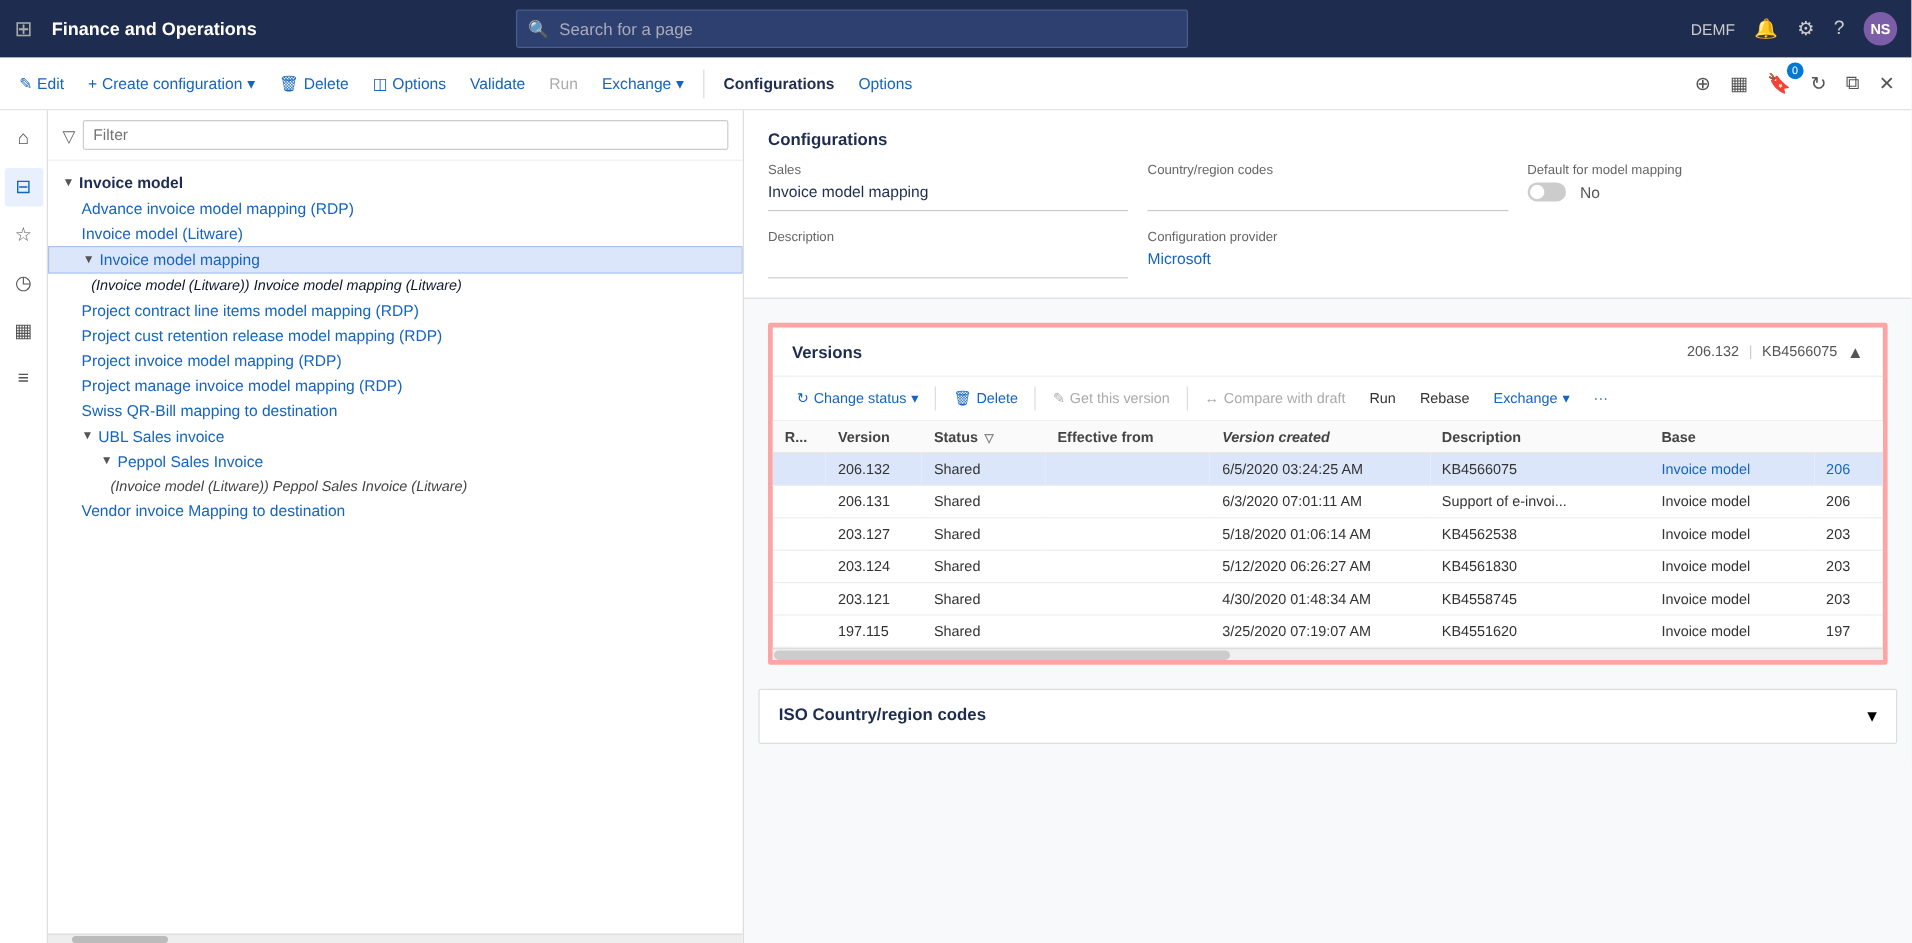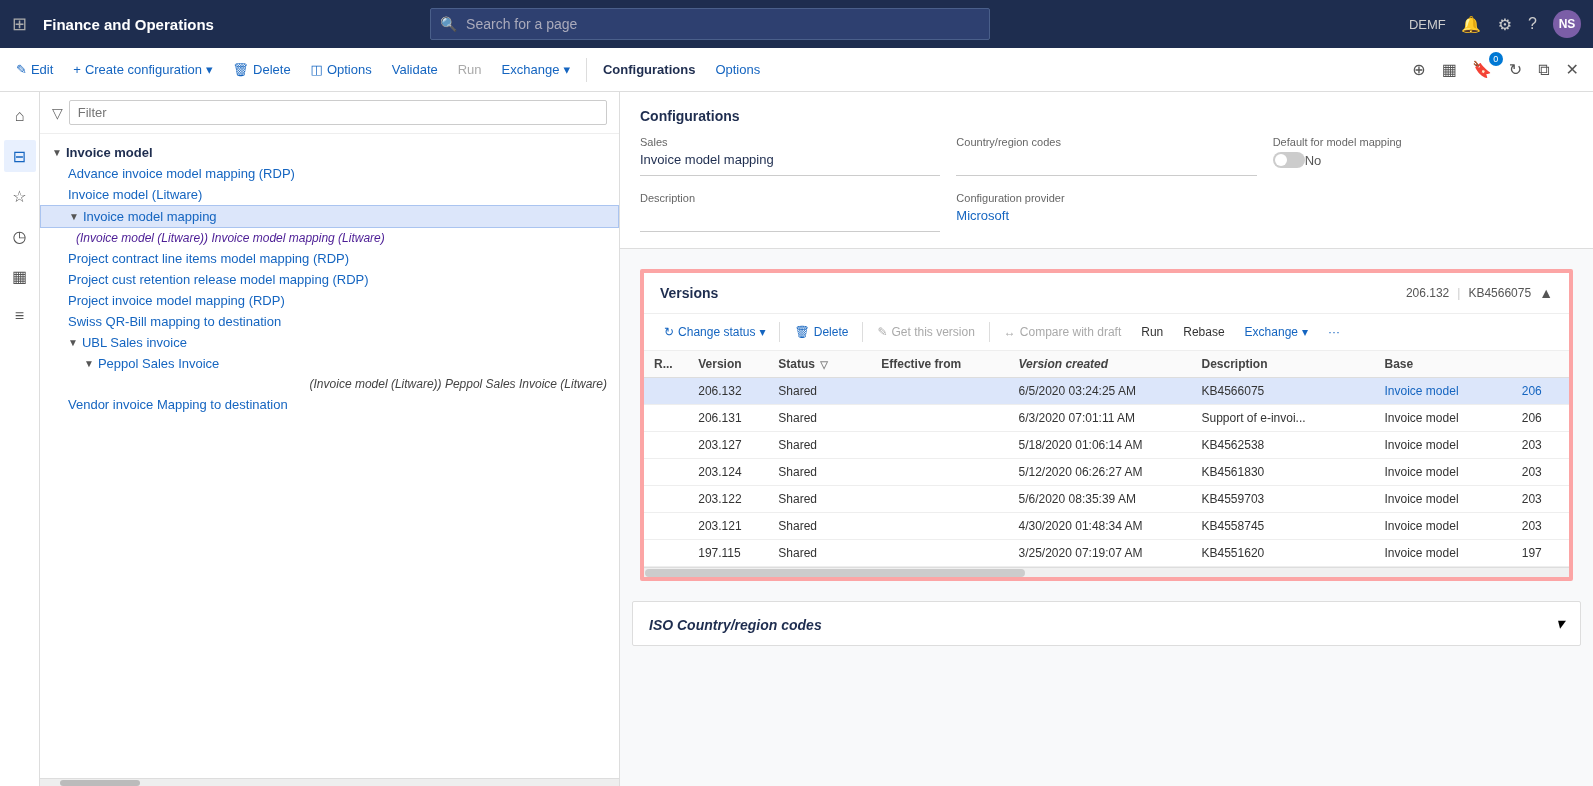--- a/index.html
+++ b/index.html
@@ -110,22 +110,22 @@
       padding: 4px 8px;
       font-size: 13px;
       outline: none;
     }
     .tree-container { flex: 1; overflow-y: auto; padding: 8px 0; }
     .tree-item { padding: 3px 12px; font-size: 13px; cursor: pointer; display: flex; align-items: center; gap: 4px; }
     .tree-item.selected { background: #dce6fa; border: 1px solid #aac4f0; }
     .tree-item.group { font-weight: 600; color: #1e2d4f; }
     .tree-item.sub { padding-left: 28px; color: #1565c0; }
     .tree-item.sub2 { padding-left: 44px; color: #1565c0; }
-    .tree-item.sub-italic { padding-left: 36px; color: #4c1d95; font-style: italic; font-size: 12px; }
-    .tree-item.sub2-italic { padding-left: 52px; color: #444; font-style: italic; font-size: 12px; justify-content: flex-end; }
+    .tree-item.sub-italic { padding-left: 36px; color: #0f172a; font-style: italic; font-size: 12px; }
+    .tree-item.sub2-italic { padding-left: 52px; color: #444; font-style: italic; font-size: 12px; }
     .chevron { font-size: 10px; color: #555; }
 
     
     .right-panel {
       flex: 1;
       background: #f8f9fa;
       overflow-y: auto;
       display: flex;
       flex-direction: column;
     }
@@ -133,21 +133,21 @@
       background: white;
       padding: 16px 20px;
       border-bottom: 1px solid #ddd;
     }
     .config-title { font-size: 14px; font-weight: 600; color: #1e2d4f; margin-bottom: 12px; }
     .config-fields { display: grid; grid-template-columns: 1fr 1fr 1fr; gap: 16px; }
     .config-field { display: flex; flex-direction: column; gap: 4px; }
     .config-field-label { font-size: 11px; color: #666; }
     .config-field-value { font-size: 13px; color: #1e2d4f; border-bottom: 1px solid #ccc; padding-bottom: 4px; min-height: 24px; }
     .config-field-link { color: #1565c0; font-size: 13px; cursor: pointer; }
-    .toggle-row { display: flex; align-items: center; gap: 0; }
+    .toggle-row { display: flex; align-items: center; gap: 12px; }
     .toggle { width: 32px; height: 16px; background: #ccc; border-radius: 8px; cursor: pointer; position: relative; }
     .toggle.off { background: #ccc; }
     .toggle::after { content: ''; position: absolute; width: 12px; height: 12px; background: white; border-radius: 50%; top: 2px; left: 2px; }
     .toggle-label { font-size: 13px; color: #555; }
 
     
     .versions-section {
       background: white;
       margin: 20px;
       border: 4px solid #fca5a5;
@@ -228,23 +228,22 @@
     
     .iso-section {
       background: white;
       margin: 0 12px 12px;
       border: 1px solid #ddd;
       border-radius: 2px;
     }
     .iso-header {
       padding: 12px 16px;
       display: flex;
-      align-items: flex-end;
+      align-items: flex-start;
       cursor: pointer;
-      font-style: italic;
     }
     .iso-title { font-size: 14px; font-weight: 600; color: #1e2d4f; flex: 1; }
 
     
     .left-panel-bottom { height: 8px; background: #eee; border-top: 1px solid #ddd; }
     .left-panel-scroll-thumb { height: 6px; width: 80px; background: #bbb; border-radius: 3px; margin: 1px 0 0 20px; }
   </style>
 </head>
 <body>
 
@@ -348,20 +347,23 @@
         <span>(Invoice model (Litware)) Invoice model mapping (Litware)</span>
       </div>
       <div class="tree-item sub">
         <span>Project contract line items model mapping (RDP)</span>
       </div>
       <div class="tree-item sub">
         <span>Project cust retention release model mapping (RDP)</span>
       </div>
       <div class="tree-item sub">
         <span>Project invoice model mapping (RDP)</span>
+      </div>
+      <div class="tree-item sub">
+        <span>Project manage invoice model mapping (RDP)</span>
       </div>
       <div class="tree-item sub">
         <span>Swiss QR-Bill mapping to destination</span>
       </div>
       <div class="tree-item sub">
         <span class="chevron">▼</span>
         <span>UBL Sales invoice</span>
       </div>
       <div class="tree-item sub2">
         <span class="chevron">▼</span>
@@ -502,30 +504,20 @@
       <td>203.124</td>
       <td>Shared</td>
       <td></td>
       <td>5/12/2020 06:26:27 AM</td>
       <td>KB4561830</td>
       <td class="">Invoice model</td>
       <td class="">203</td>
     </tr>
             <tr>
       <td></td>
-      <td>203.122</td>
-      <td>Shared</td>
-      <td></td>
-      <td>5/6/2020 08:35:39 AM</td>
-      <td>KB4559703</td>
-      <td class="">Invoice model</td>
-      <td class="">203</td>
-    </tr>
-            <tr>
-      <td></td>
       <td>203.121</td>
       <td>Shared</td>
       <td></td>
       <td>4/30/2020 01:48:34 AM</td>
       <td>KB4558745</td>
       <td class="">Invoice model</td>
       <td class="">203</td>
     </tr>
             <tr>
       <td></td>

